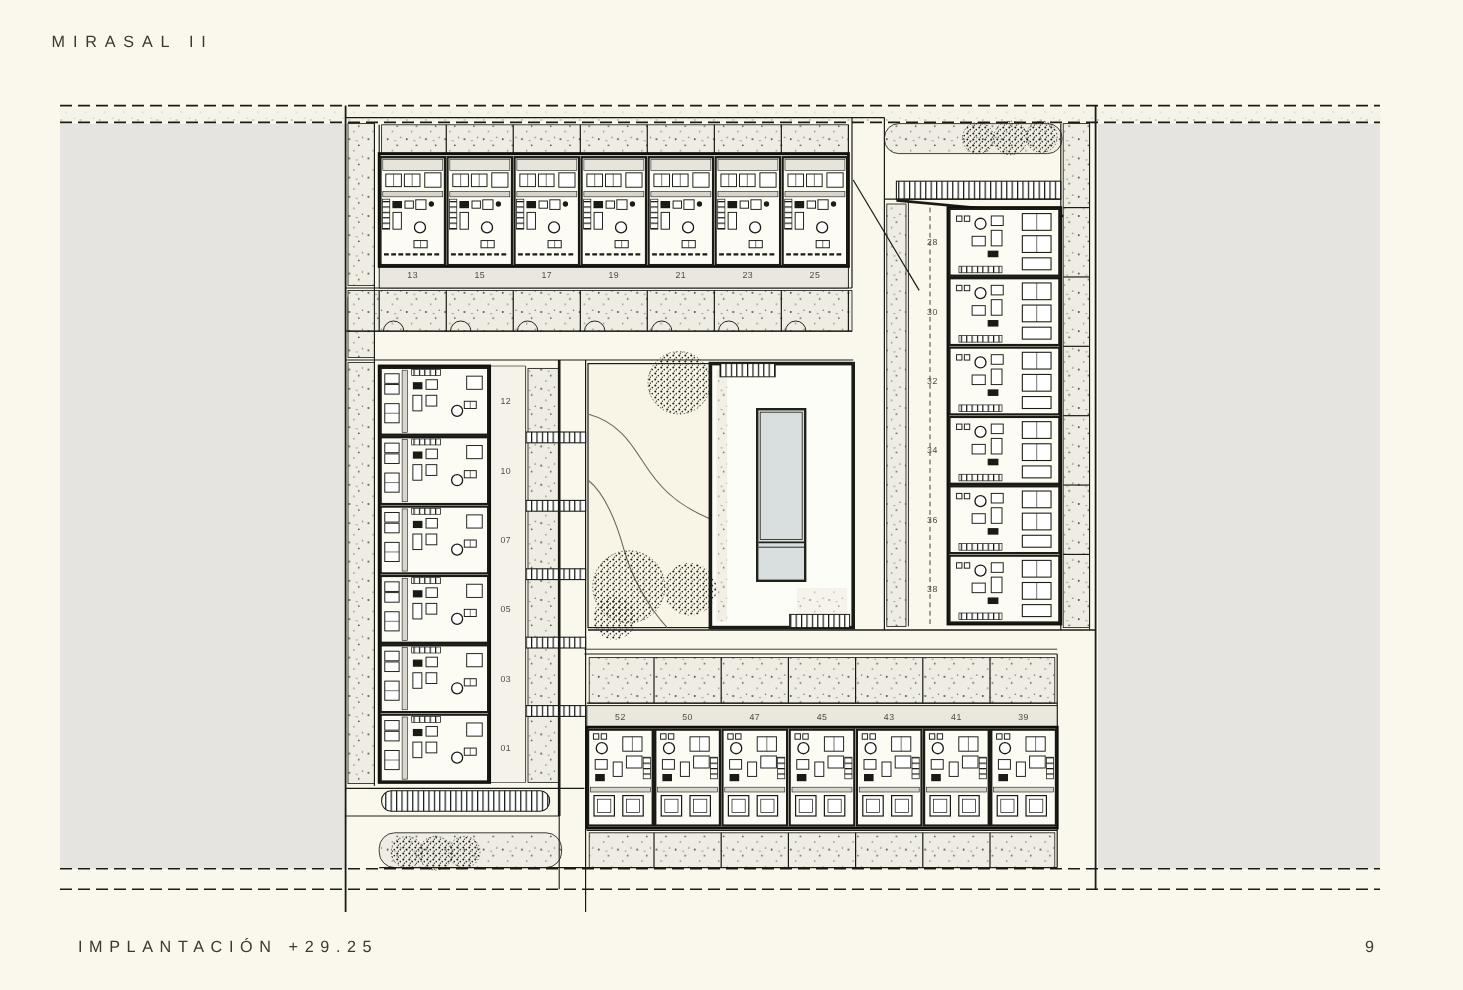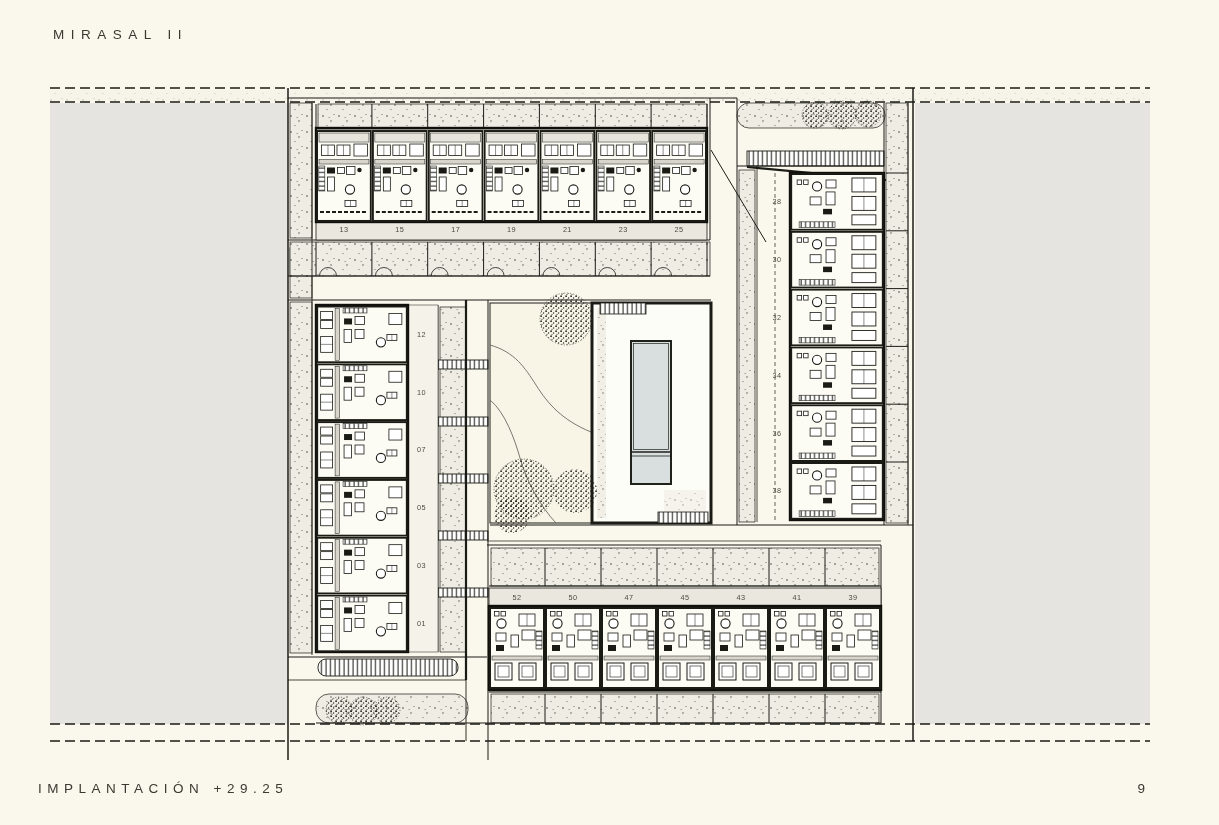--- a/index.html
+++ b/index.html
@@ -3,23 +3,23 @@
 <meta charset="utf-8">
 <style>
   :root{
     --bg:#faf8ec; --mask:#e5e4e0; --line:#1b1b16; --ink:#3a3a32;
     --pool:#d9dfde; --stipple:#efede3; --label:#e9e7de; --paper:#fcfbf4;
   }
   html,body{margin:0;padding:0;}
   body{background:var(--bg);font-family:"Liberation Sans",sans-serif;}
   .page{position:relative;width:1219px;height:825px;background:var(--bg);overflow:hidden;}
   .plan-svg{position:absolute;left:0;top:0;}
-  .title{position:absolute;left:53px;top:27px;font-size:13.5px;font-weight:500;
+  .title{position:absolute;left:43px;top:27px;font-size:13.5px;font-weight:500;
          letter-spacing:6.5px;color:var(--ink);white-space:nowrap;}
-  .footer-label{position:absolute;left:38px;top:781px;font-size:13.5px;font-weight:500;
+  .footer-label{position:absolute;left:65px;top:781px;font-size:13.5px;font-weight:500;
          letter-spacing:5.5px;color:var(--ink);white-space:nowrap;}
   .page-number{position:absolute;right:72px;top:781px;font-size:13.5px;font-weight:500;
          letter-spacing:2px;color:var(--ink);}
   .unum{font-family:"Liberation Sans",sans-serif;font-size:7.3px;fill:#4d4c43;
         text-anchor:middle;letter-spacing:.4px;}
 </style>
 </head>
 <body>
 
 <div class="page">

